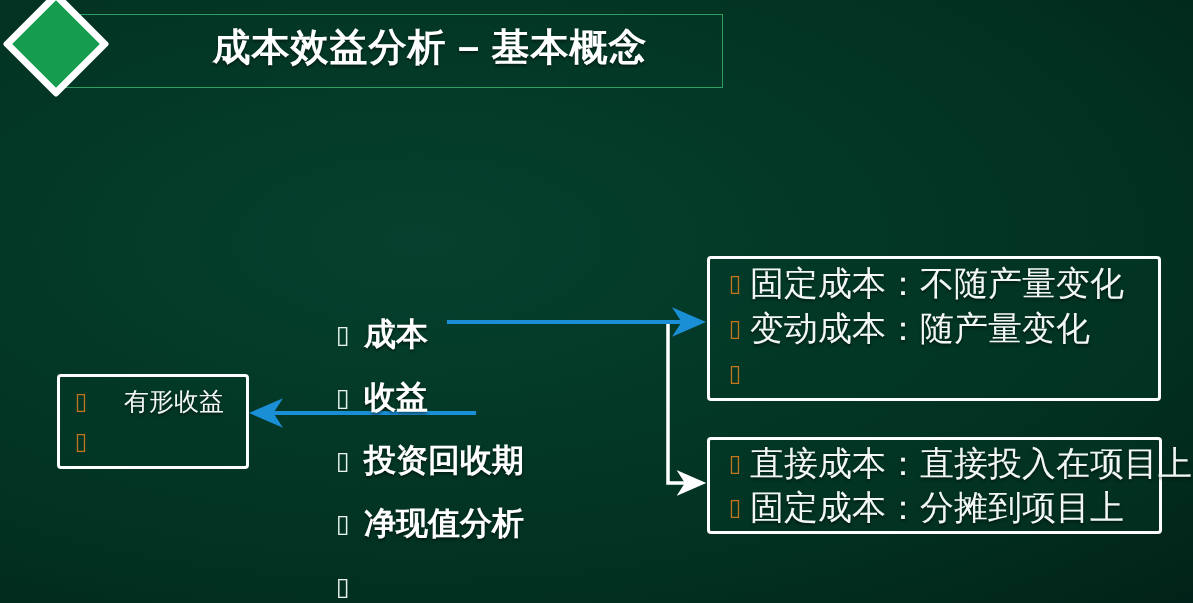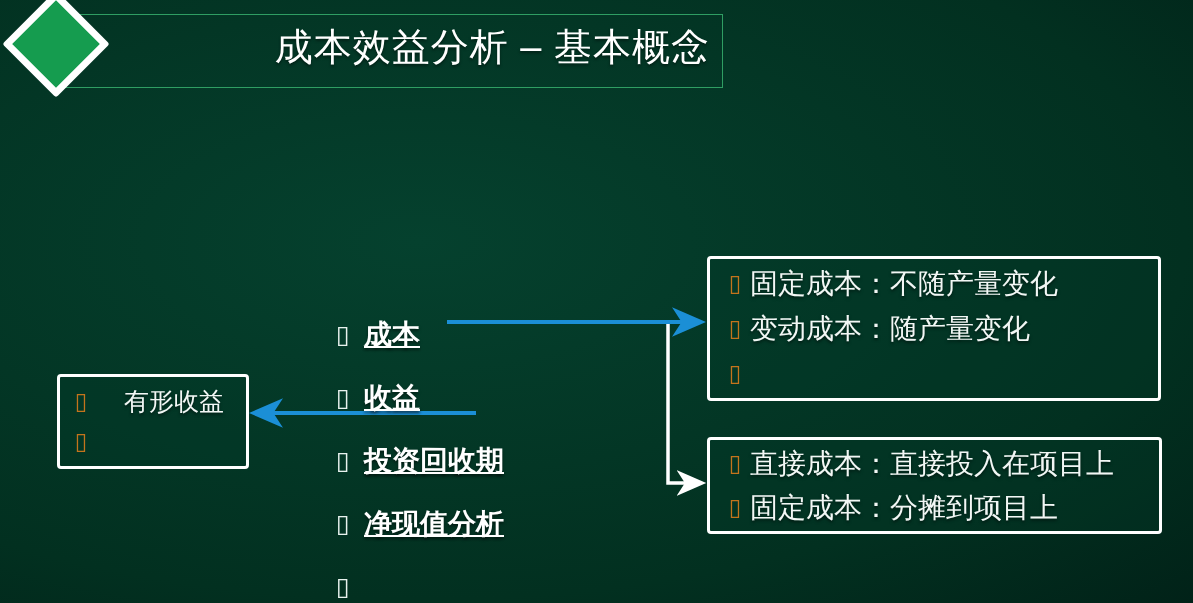--- a/index.html
+++ b/index.html
@@ -40,23 +40,23 @@
     background: #159c4f;
     border: 7px solid #ffffff;
     box-sizing: border-box;
     border-radius: 3px;
   }
   #title-text {
     position: absolute;
     left: 150px;
     top: 22px;
     width: 560px;
-    text-align: right;
+    text-align: center;
     font-size: 38px;
-    font-weight: normal;
+    font-weight: bold;
     color: #ffffff;
     letter-spacing: 1px;
     white-space: nowrap;
     text-shadow: 0 2px 3px rgba(0,0,0,0.45);
   }
 
   
   #center-list {
     position: absolute;
     left: 336px;
@@ -70,25 +70,24 @@
     white-space: nowrap;
   }
   .center-bullet {
     width: 28px;
     font-size: 25px;
     line-height: 1;
     color: #e8f2ee;
     font-family: "DejaVu Sans", sans-serif;
   }
   .center-label {
-    font-size: 28px;
+    font-size: 32px;
     font-weight: bold;
     color: #ffffff;
     text-shadow: 0 2px 3px rgba(0,0,0,0.5);
-    text-decoration: underline;
   }
 
   
   .callout {
     position: absolute;
     border: 3px solid #ffffff;
     border-radius: 4px;
     box-sizing: border-box;
     background: rgba(3, 56, 40, 0.35);
     display: flex;
@@ -104,21 +103,21 @@
     color: #c4741c;
     font-size: 23px;
     line-height: 1;
     width: 30px;
     text-align: center;
     flex: 0 0 30px;
     font-family: "DejaVu Sans", sans-serif;
   }
   .callout-label {
     color: #f2f7f5;
-    font-size: 28px;
+    font-size: 34px;
     text-shadow: 0 2px 3px rgba(0,0,0,0.5);
   }
 
   #box-benefits {
     left: 57px;
     top: 374px;
     width: 192px;
     height: 95px;
     padding: 0 6px;
   }

